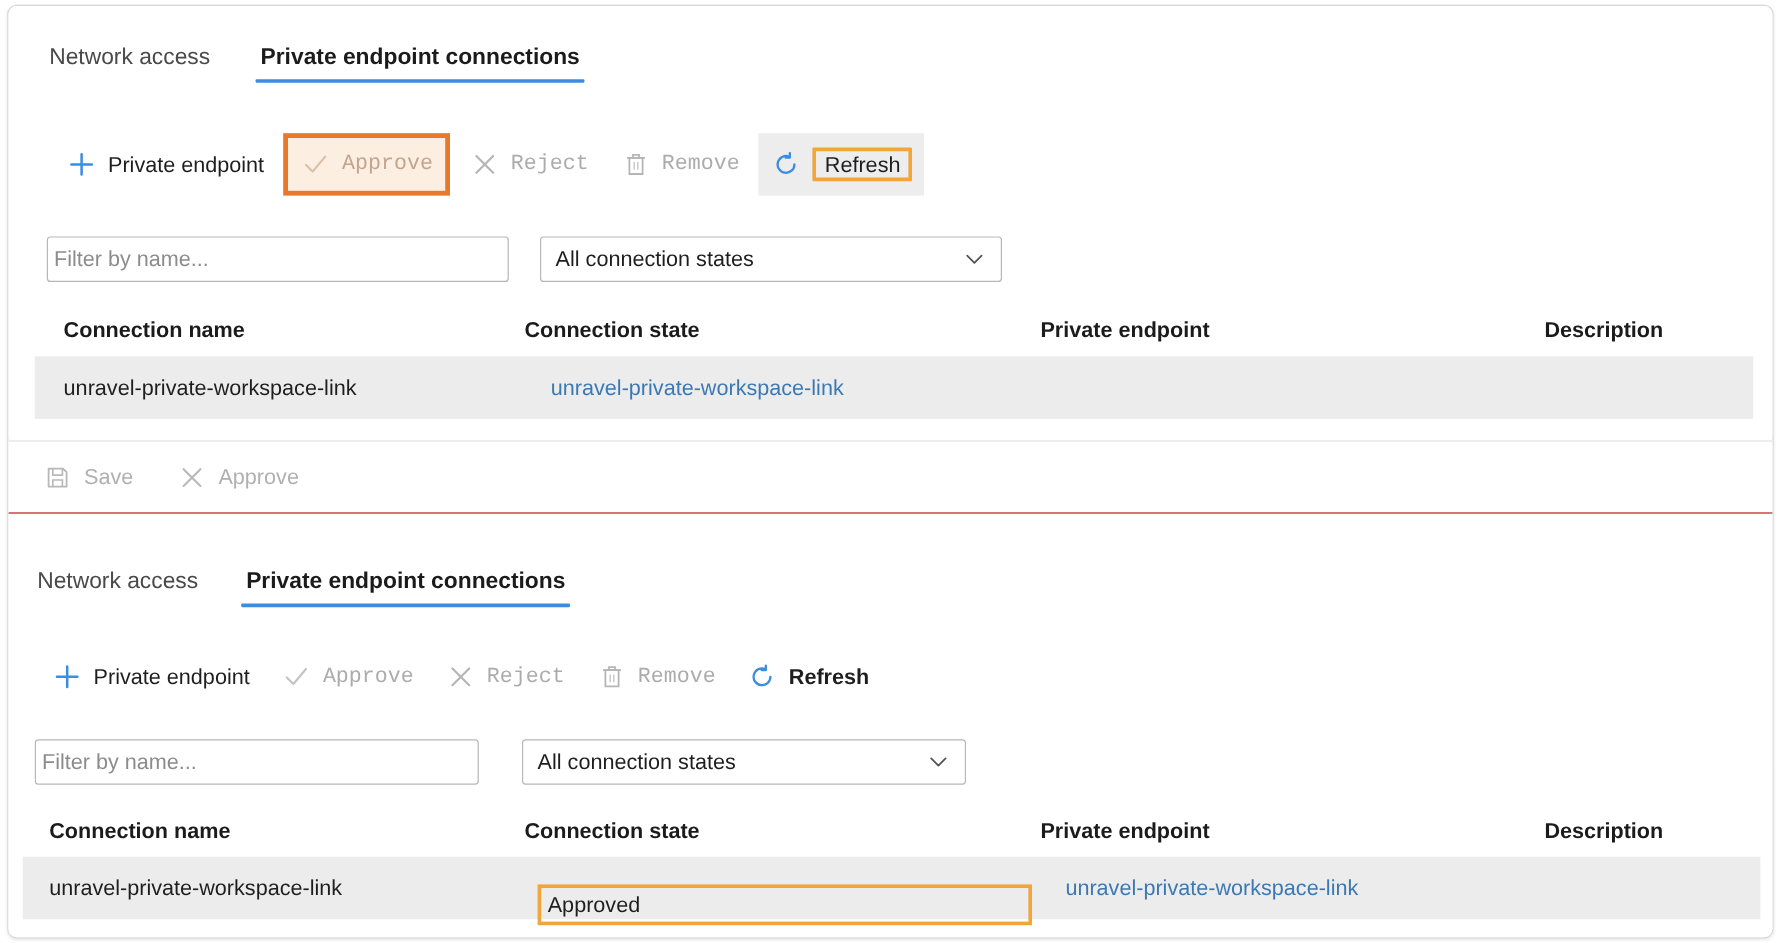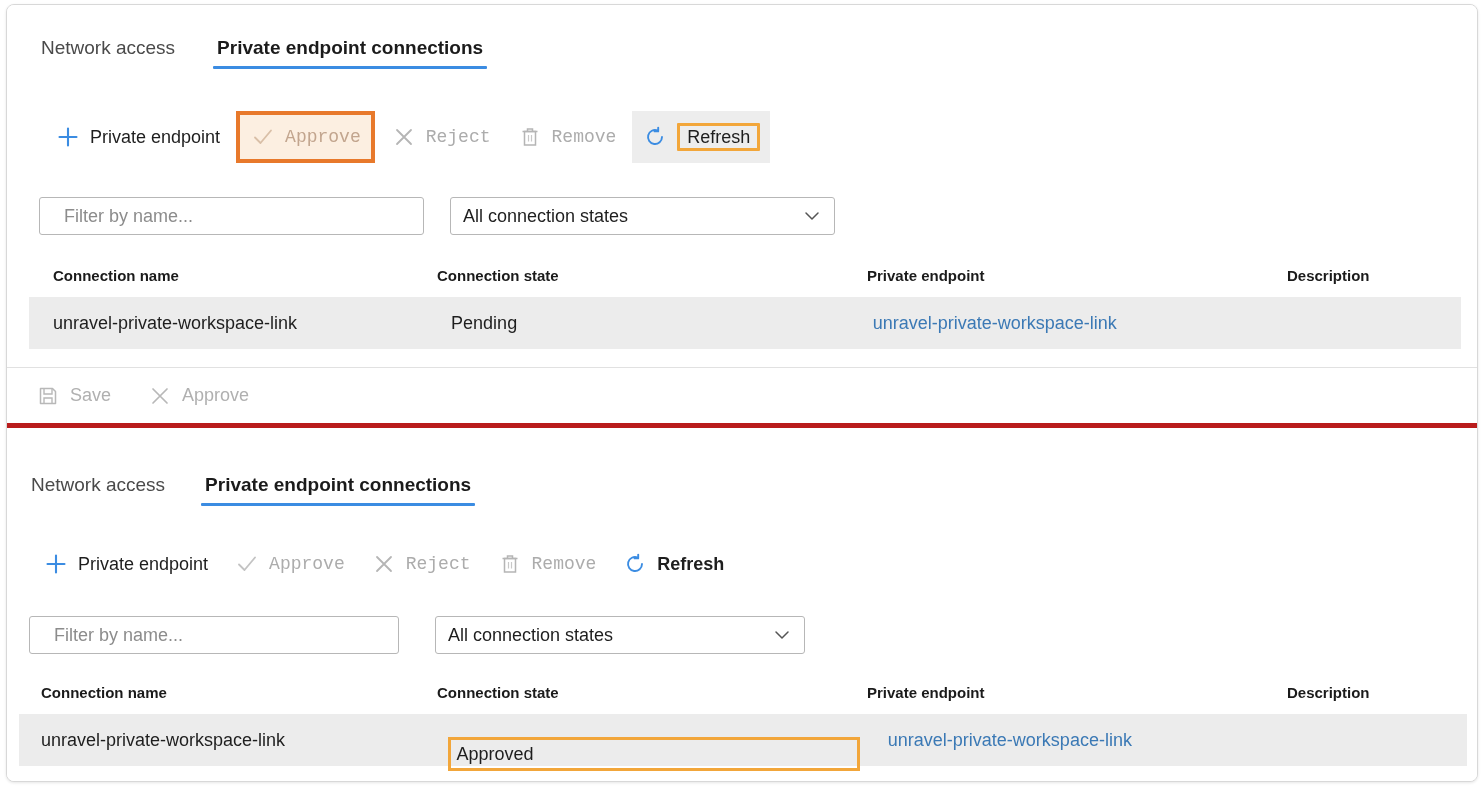--- a/index.html
+++ b/index.html
@@ -136,21 +136,21 @@
 
   
   .filterrow { position: absolute; display: flex; align-items: center; }
   .textbox {
     box-sizing: border-box;
     border: 1px solid #b7b7b7;
     border-radius: 3px;
     background: #ffffff;
     display: flex;
     align-items: center;
-    padding: 0 24px;
+    padding: 0 5px;
     font-size: 18px;
     color: #1e1e1e;
   }
   .textbox .ph { color: #8c8c8c; }
   .dropdown {
     box-sizing: border-box;
     border: 1px solid #b7b7b7;
     border-radius: 3px;
     background: #ffffff;
     display: flex;
@@ -162,21 +162,21 @@
     cursor: pointer;
   }
   .chev { display: inline-flex; align-items: center; }
 
   
   .table { position: absolute; left: 0; width: 1472px; }
   .trow { display: flex; align-items: center; width: 100%; box-sizing: border-box; }
   .thead { height: 44px; }
   .tbody-row { height: 52px; background: #ececec; }
   .th {
-    font-size: 15px;
+    font-size: 18px;
     font-weight: 700;
     color: #1b1b1b;
     white-space: nowrap;
     box-sizing: border-box;
   }
   .td {
     font-size: 18px;
     color: #1e1e1e;
     white-space: nowrap;
     box-sizing: border-box;
@@ -198,21 +198,21 @@
   
   .savebar {
     position: absolute;
     left: 0;
     top: 0;
     width: 1472px;
     height: 60px;
     display: flex;
     align-items: center;
     box-sizing: border-box;
-    border-bottom: 5px solid #b91c1c;
+    border-bottom: 1px solid #b91c1c;
   }
   .savecmd {
     display: flex;
     align-items: center;
     height: 40px;
     padding: 0 10px;
     font-size: 18px;
     color: #b0b0b0;
     white-space: nowrap;
     cursor: default;
@@ -310,21 +310,20 @@
 
       <div class="table" style="top:248px;">
         <div class="trow thead">
           <div class="th" style="width:430px; padding-left:46px;">Connection name</div>
           <div class="th" style="width:430px;">Connection state</div>
           <div class="th" style="width:420px;">Private endpoint</div>
           <div class="th" style="width:180px;">Description</div>
         </div>
         <div class="trow tbody-row" style="margin-left:22px; width:1432px;">
           <div class="td" style="width:430px; padding-left:24px;">unravel-private-workspace-link</div>
-          <div class="td" style="width:430px;">Pending</div>
           <div class="td link" style="width:420px;">unravel-private-workspace-link</div>
           <div class="td" style="width:180px;"></div>
         </div>
       </div>
     </div>
 
     <div class="panel panel-bottom">
 
       <div class="savebar" style="padding-left:18px;">
         <div class="savecmd" style="margin-right:16px;">

